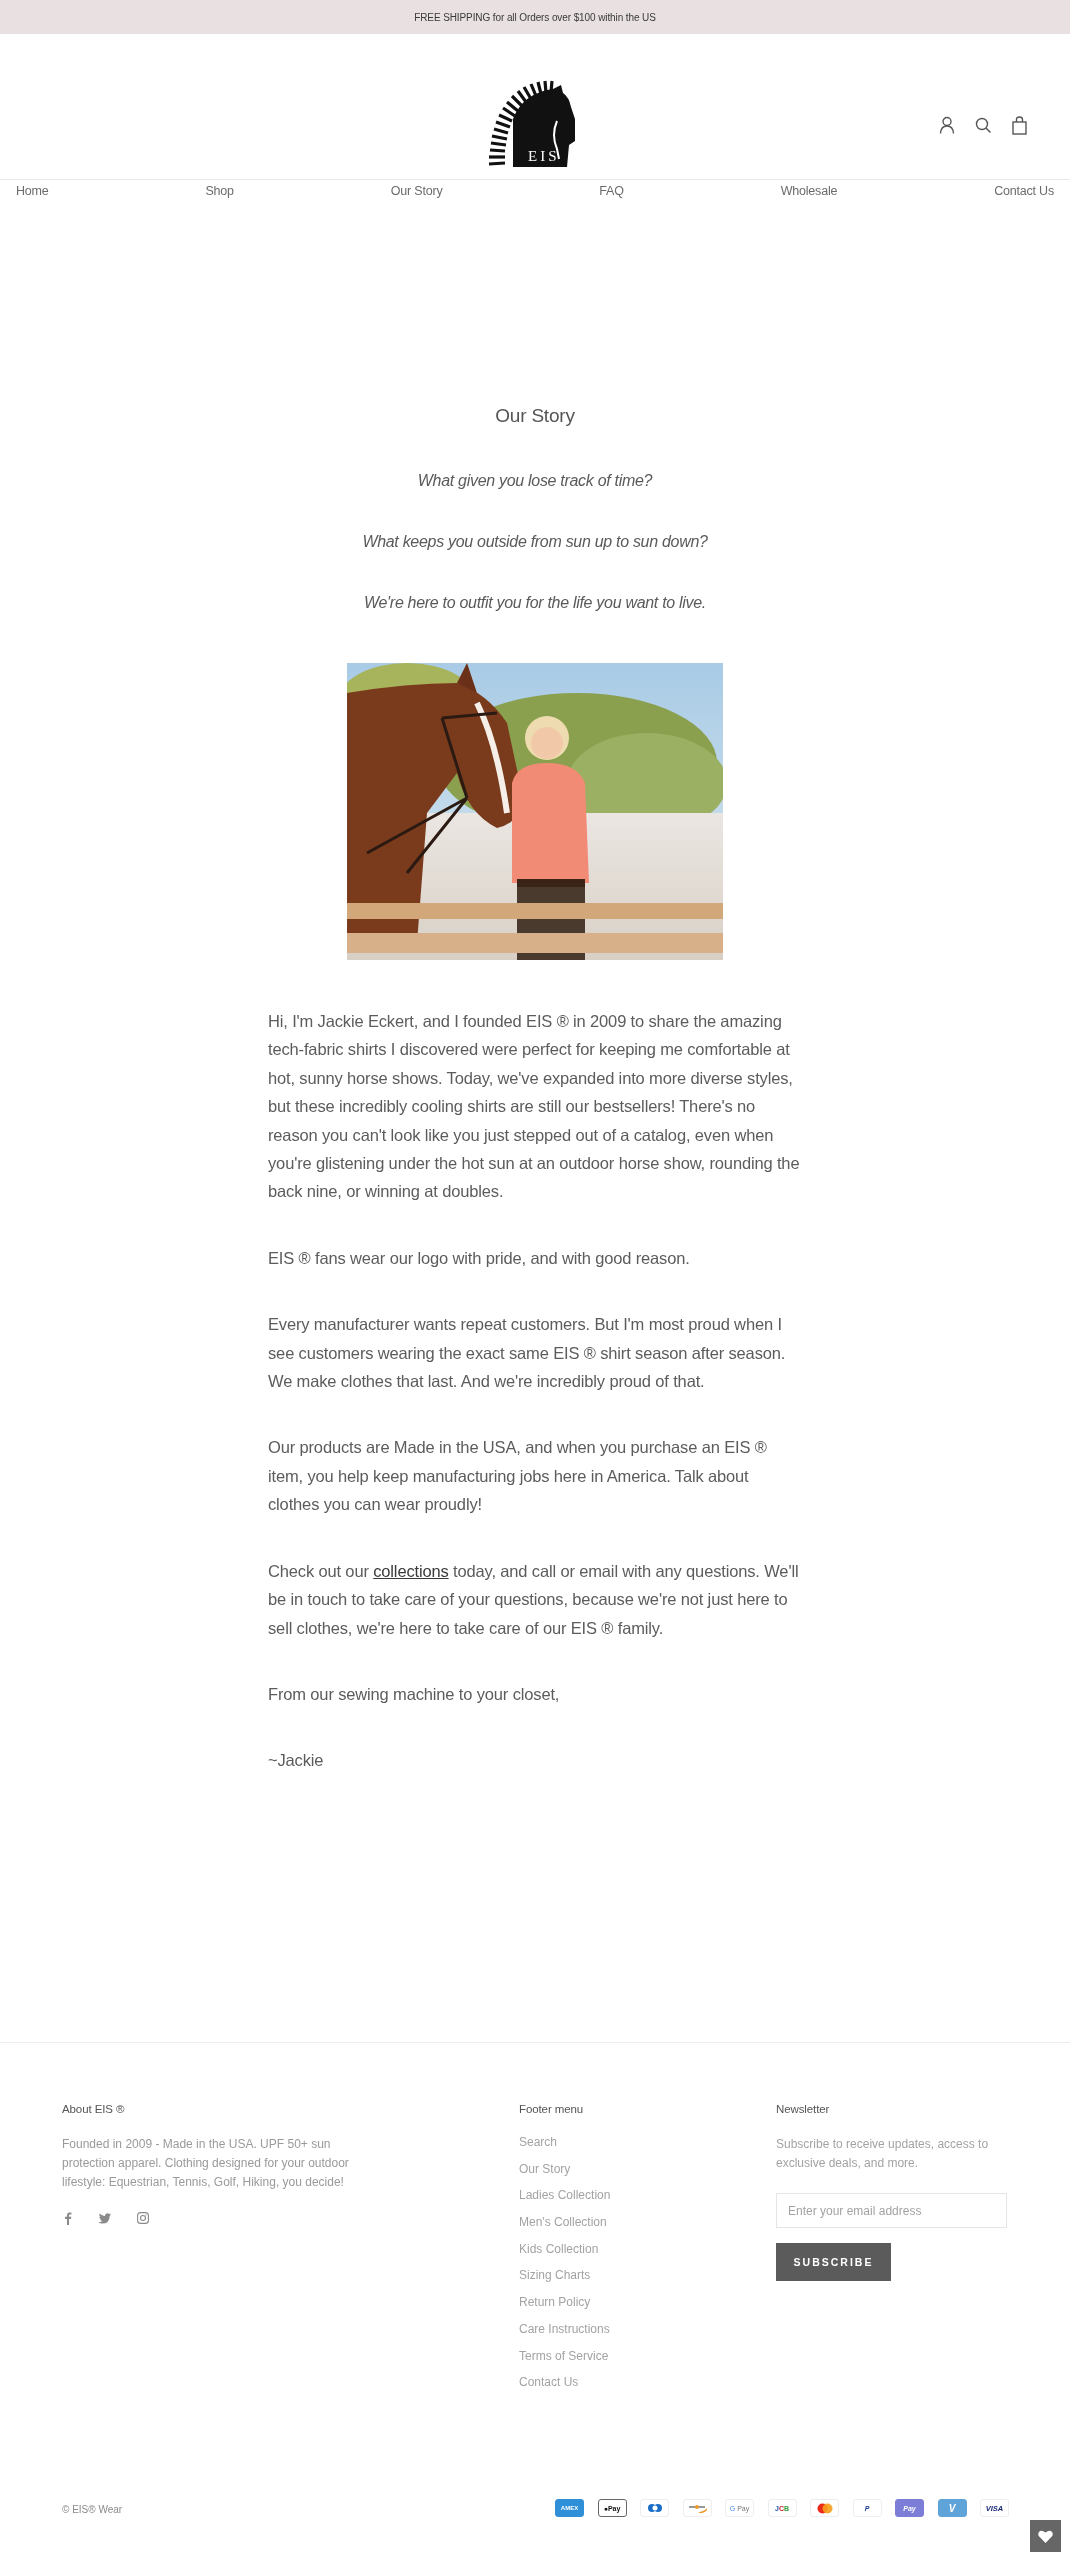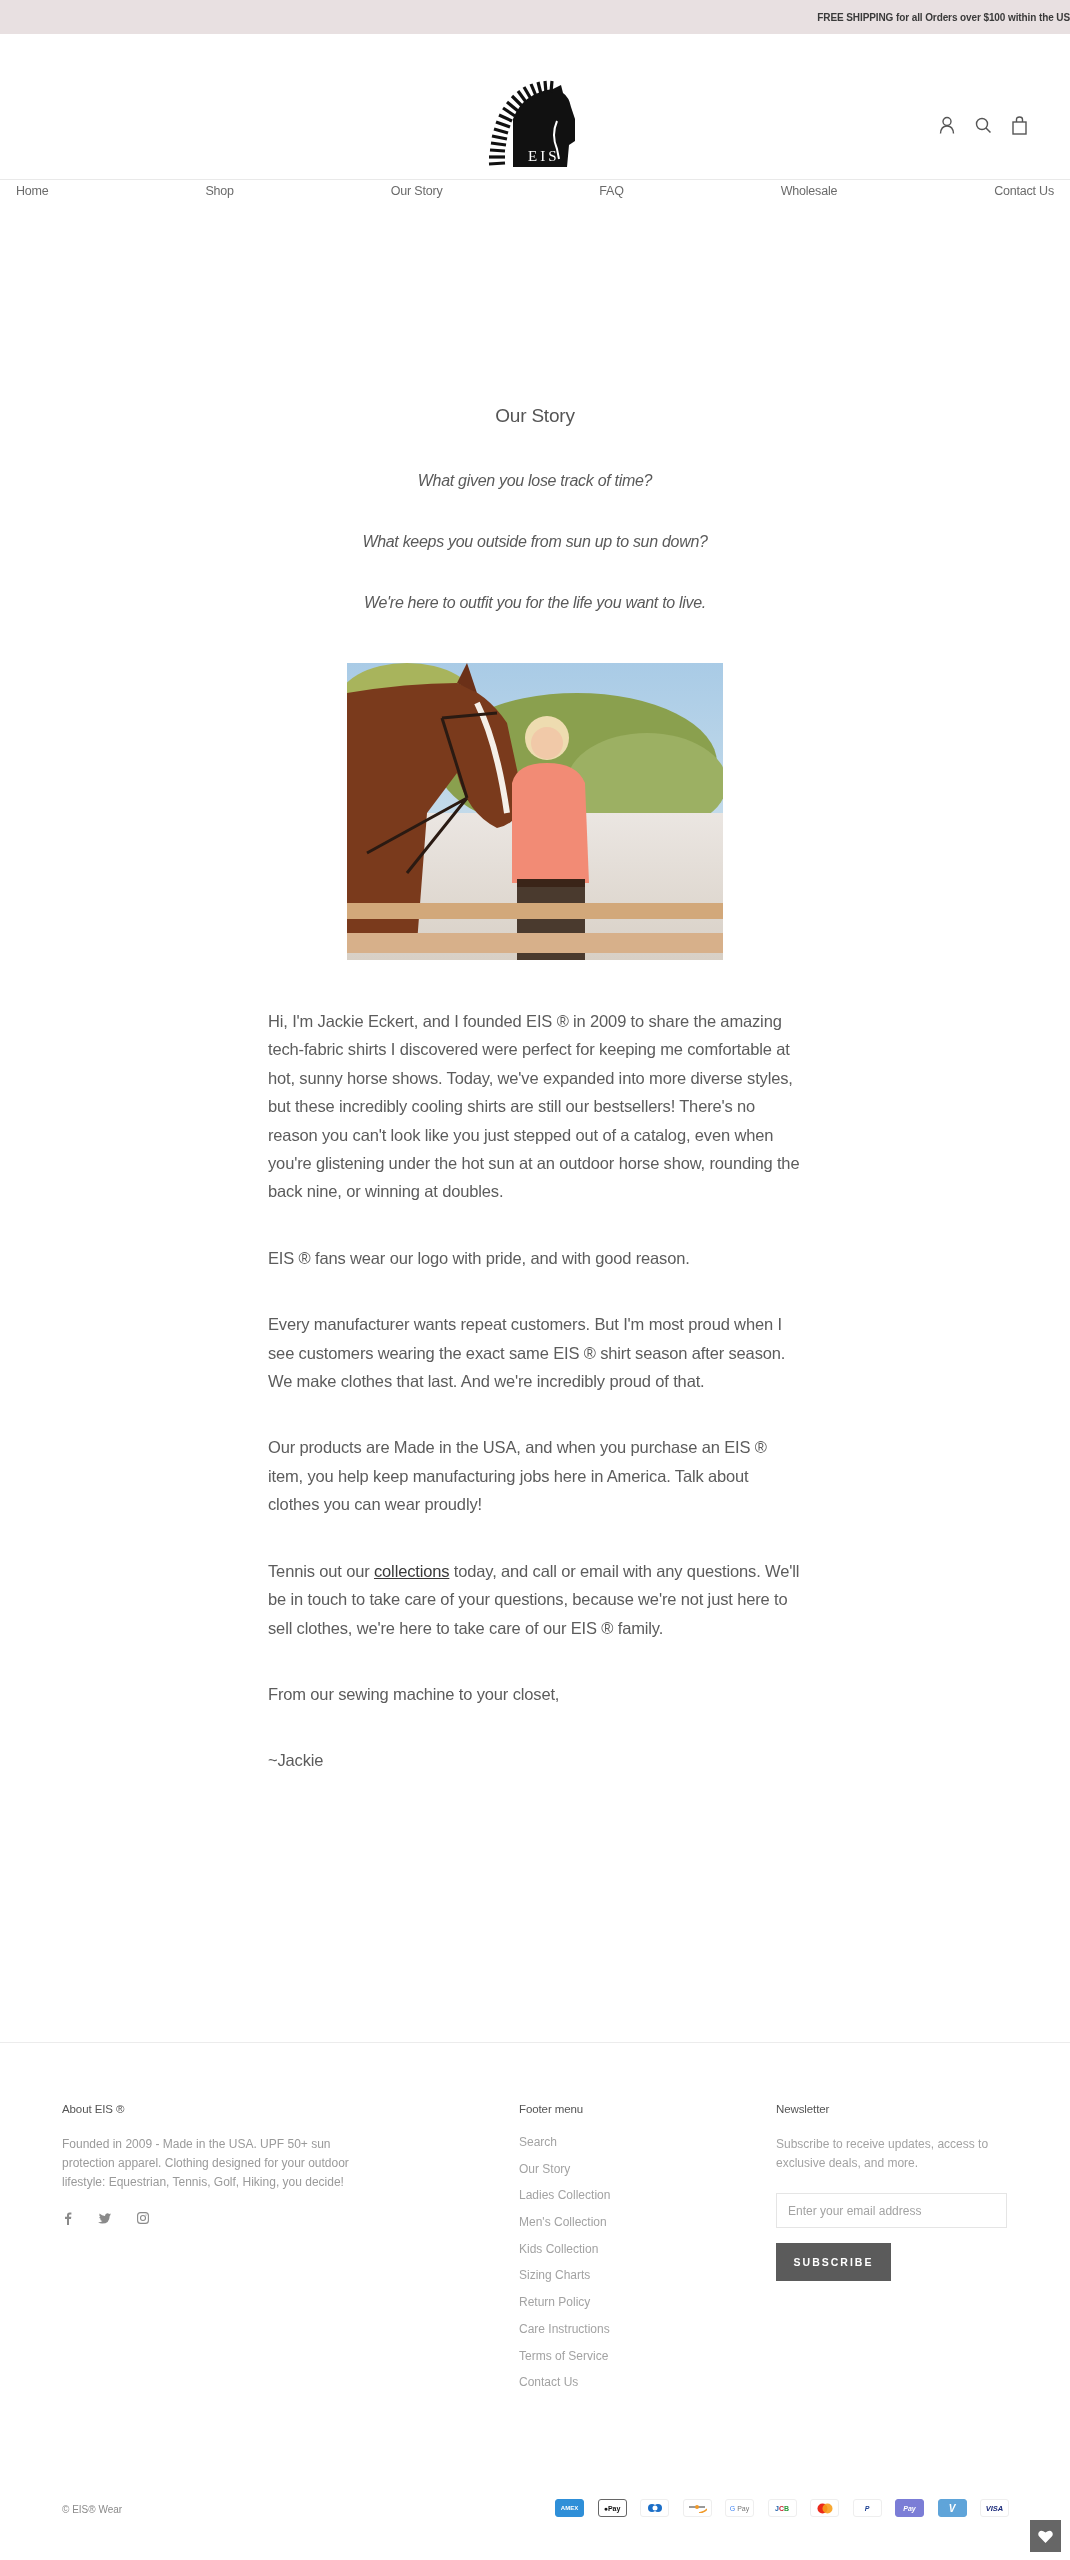--- a/index.html
+++ b/index.html
@@ -1,19 +1,19 @@
 <!DOCTYPE html>
 <html><head>
 <meta charset="utf-8">
 <style>
   * { box-sizing: border-box; margin: 0; padding: 0; }
   html, body { width: 1070px; background: #ffffff; }
   body { font-family: "Liberation Sans", sans-serif; color: #5c5c5c; position: relative; height: 2560px; overflow: hidden; }
 
-  .announcement { height: 34px; background: #e8e0e1; display: flex; align-items: center; justify-content: flex-end; font-size: 10px; color: #3a3a3a; letter-spacing: -0.1px; font-weight: bold; }
+  .announcement { height: 34px; background: #e8e0e1; display: flex; align-items: center; justify-content: center; font-size: 10px; color: #3a3a3a; letter-spacing: -0.1px; }
 
   .header { position: relative; height: 146px; border-bottom: 1px solid #e9e9e9; }
   .logo { position: absolute; left: 483px; top: 45px; width: 102px; height: 88px; }
   .header-icons { position: absolute; right: 40px; top: 80px; display: flex; gap: 14px; align-items: center; }
   .header-icons .hicon { width: 22px; height: 22px; display: flex; align-items: center; justify-content: center; cursor: pointer; }
   .nav { position: absolute; top: 150px; left: 0; width: 100%; display: flex; justify-content: space-between; gap: 0; }
   .nav a { font-size: 12.5px; color: #6b6b6b; text-decoration: none; padding: 0 16px; letter-spacing: -0.2px; }
 
   .main { position: relative; }
   .page-title { position: absolute; top: 225px; width: 100%; text-align: center; font-size: 19px; color: #555; font-weight: normal; letter-spacing: -0.2px; }
@@ -148,21 +148,21 @@
       <rect x="0" y="240" width="376" height="16" fill="#d2a87a"></rect>
       <rect x="0" y="270" width="376" height="20" fill="#d7b08a"></rect>
     </svg>
   </div>
 
   <div class="story">
     <p>Hi, I'm Jackie Eckert, and I founded EIS ® in 2009 to share the amazing tech-fabric shirts I discovered were perfect for keeping me comfortable at hot, sunny horse shows. Today, we've expanded into more diverse styles, but these incredibly cooling shirts are still our bestsellers! There's no reason you can't look like you just stepped out of a catalog, even when you're glistening under the hot sun at an outdoor horse show, rounding the back nine, or winning at doubles.</p>
     <p>EIS ® fans wear our logo with pride, and with good reason.</p>
     <p>Every manufacturer wants repeat customers. But I'm most proud when I see customers wearing the exact same EIS ® shirt season after season. We make clothes that last. And we're incredibly proud of that.</p>
     <p>Our products are Made in the USA, and when you purchase an EIS ® item, you help keep manufacturing jobs here in America. Talk about clothes you can wear proudly!</p>
-    <p><span>Tennis out our </span><a>collections</a><span> today, and call or email with any questions. We'll be in touch to take care of your questions, because we're not just here to sell clothes, we're here to take care of our EIS ® family.</span></p>
+    <p><span>Check out our </span><a>collections</a><span> today, and call or email with any questions. We'll be in touch to take care of your questions, because we're not just here to sell clothes, we're here to take care of our EIS ® family.</span></p>
     <p>From our sewing machine to your closet,</p>
     <p>~Jackie</p>
   </div>
 </main>
 
 <footer class="footer">
   <div class="fcol fabout">
     <h4>About EIS ®</h4>
     <p>Founded in 2009 - Made in the USA. UPF 50+ sun protection apparel. Clothing designed for your outdoor lifestyle: Equestrian, Tennis, Golf, Hiking, you decide!</p>
     <div class="socials">

